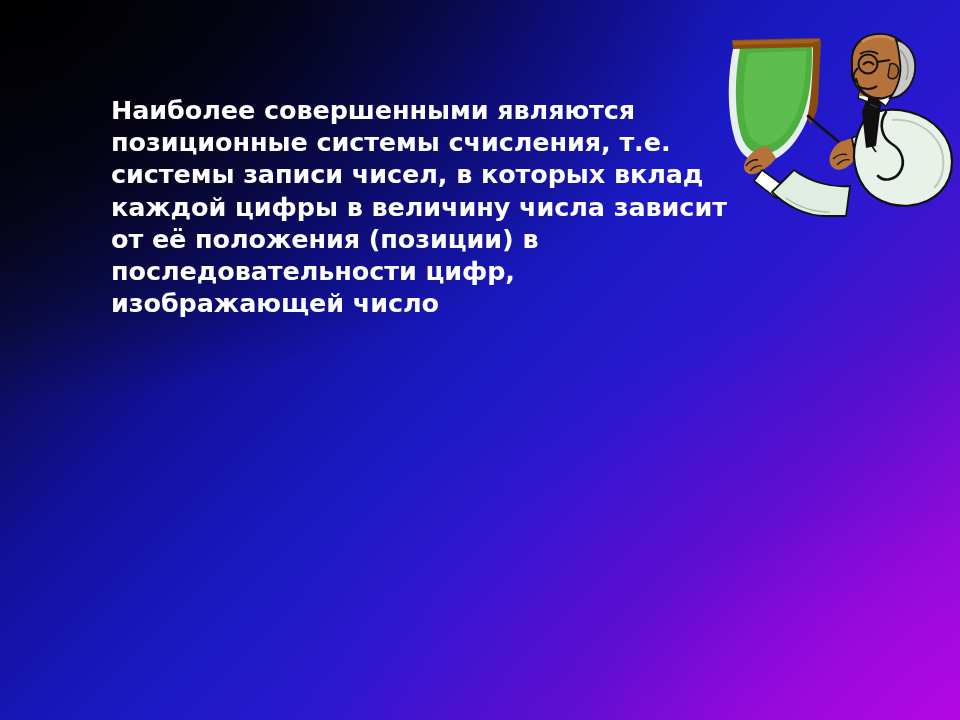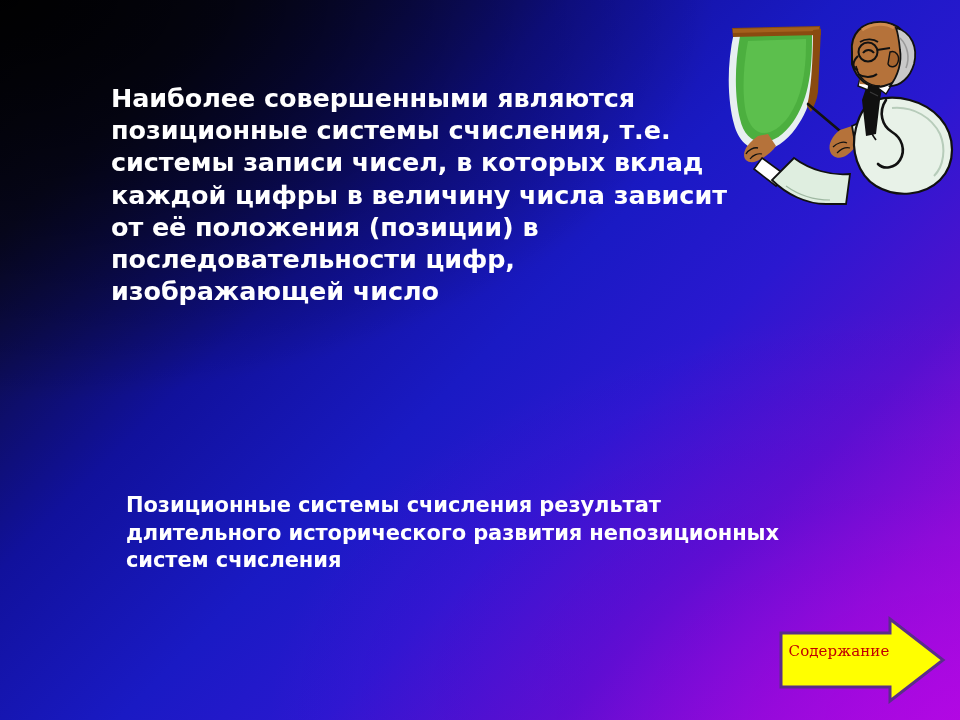--- a/index.html
+++ b/index.html
@@ -33,20 +33,21 @@
     background:
       radial-gradient(120% 90% at 0% 0%, rgba(0,0,0,0.92) 0%, rgba(0,0,0,0.55) 28%, rgba(0,0,0,0.0) 62%),
       radial-gradient(100% 80% at 100% 100%, rgba(180,0,230,0.55) 0%, rgba(140,0,220,0.22) 40%, rgba(0,0,0,0) 72%);
     pointer-events: none;
   }
 
   .content {
     position: absolute;
     inset: 0;
     z-index: 3;
+    margin-top: 12px;
   }
 
   
   .para {
     position: absolute;
     color: #ffffff;
     font-weight: bold;
     white-space: pre-line;
   }
   #para-1 {
@@ -116,21 +117,20 @@
 </head>
 <body>
 
 <div id="slide">
 
   <div class="content">
 
     <div class="para" id="para-1">Наиболее совершенными являются позиционные системы счисления, т.е. системы записи чисел, в которых вклад каждой цифры в величину числа зависит от её положения (позиции) в последовательности цифр, изображающей число</div>
 
 
-    <div class="para" id="para-3">Позиционные системы счисления  результат длительного исторического развития непозиционных систем счисления</div>
 
     <div id="illustration">
       <svg viewBox="0 0 262 200" xmlns="http://www.w3.org/2000/svg">
 
         <g>
 
           <path d="M34,24 L118,22 L118,28 C118,70 112,98 96,120 C86,134 74,142 62,142
                    C48,142 38,132 34,116 C28,94 26,60 34,24 Z" fill="#f2fbf2" opacity="0.95"></path>
 
           <path d="M40,28 L112,26 L112,32 C112,68 107,94 93,114 C84,127 73,134 63,134
@@ -210,21 +210,15 @@
 
           <path d="M158,66 C164,70 172,70 177,66" stroke="#111" stroke-width="2" fill="none"></path>
 
           <path d="M156,58 C158,70 168,78 180,78" stroke="#111" stroke-width="1.6" fill="none"></path>
 
           <path d="M160,34 C166,30 174,31 178,34" stroke="#111" stroke-width="1.8" fill="none"></path>
         </g>
       </svg>
     </div>
 
-    <div id="nav-button">
-      <svg viewBox="0 0 168 88" xmlns="http://www.w3.org/2000/svg">
-        <path d="M3,17 L112,17 L112,3 L165,44 L112,85 L112,71 L3,71 Z" fill="#ffff00" stroke="#5a2d8a" stroke-width="3" stroke-linejoin="miter"></path>
-      </svg>
-      <div id="nav-label">Содержание</div>
-    </div>
 
   </div>
 </div>
 
 </body></html>

